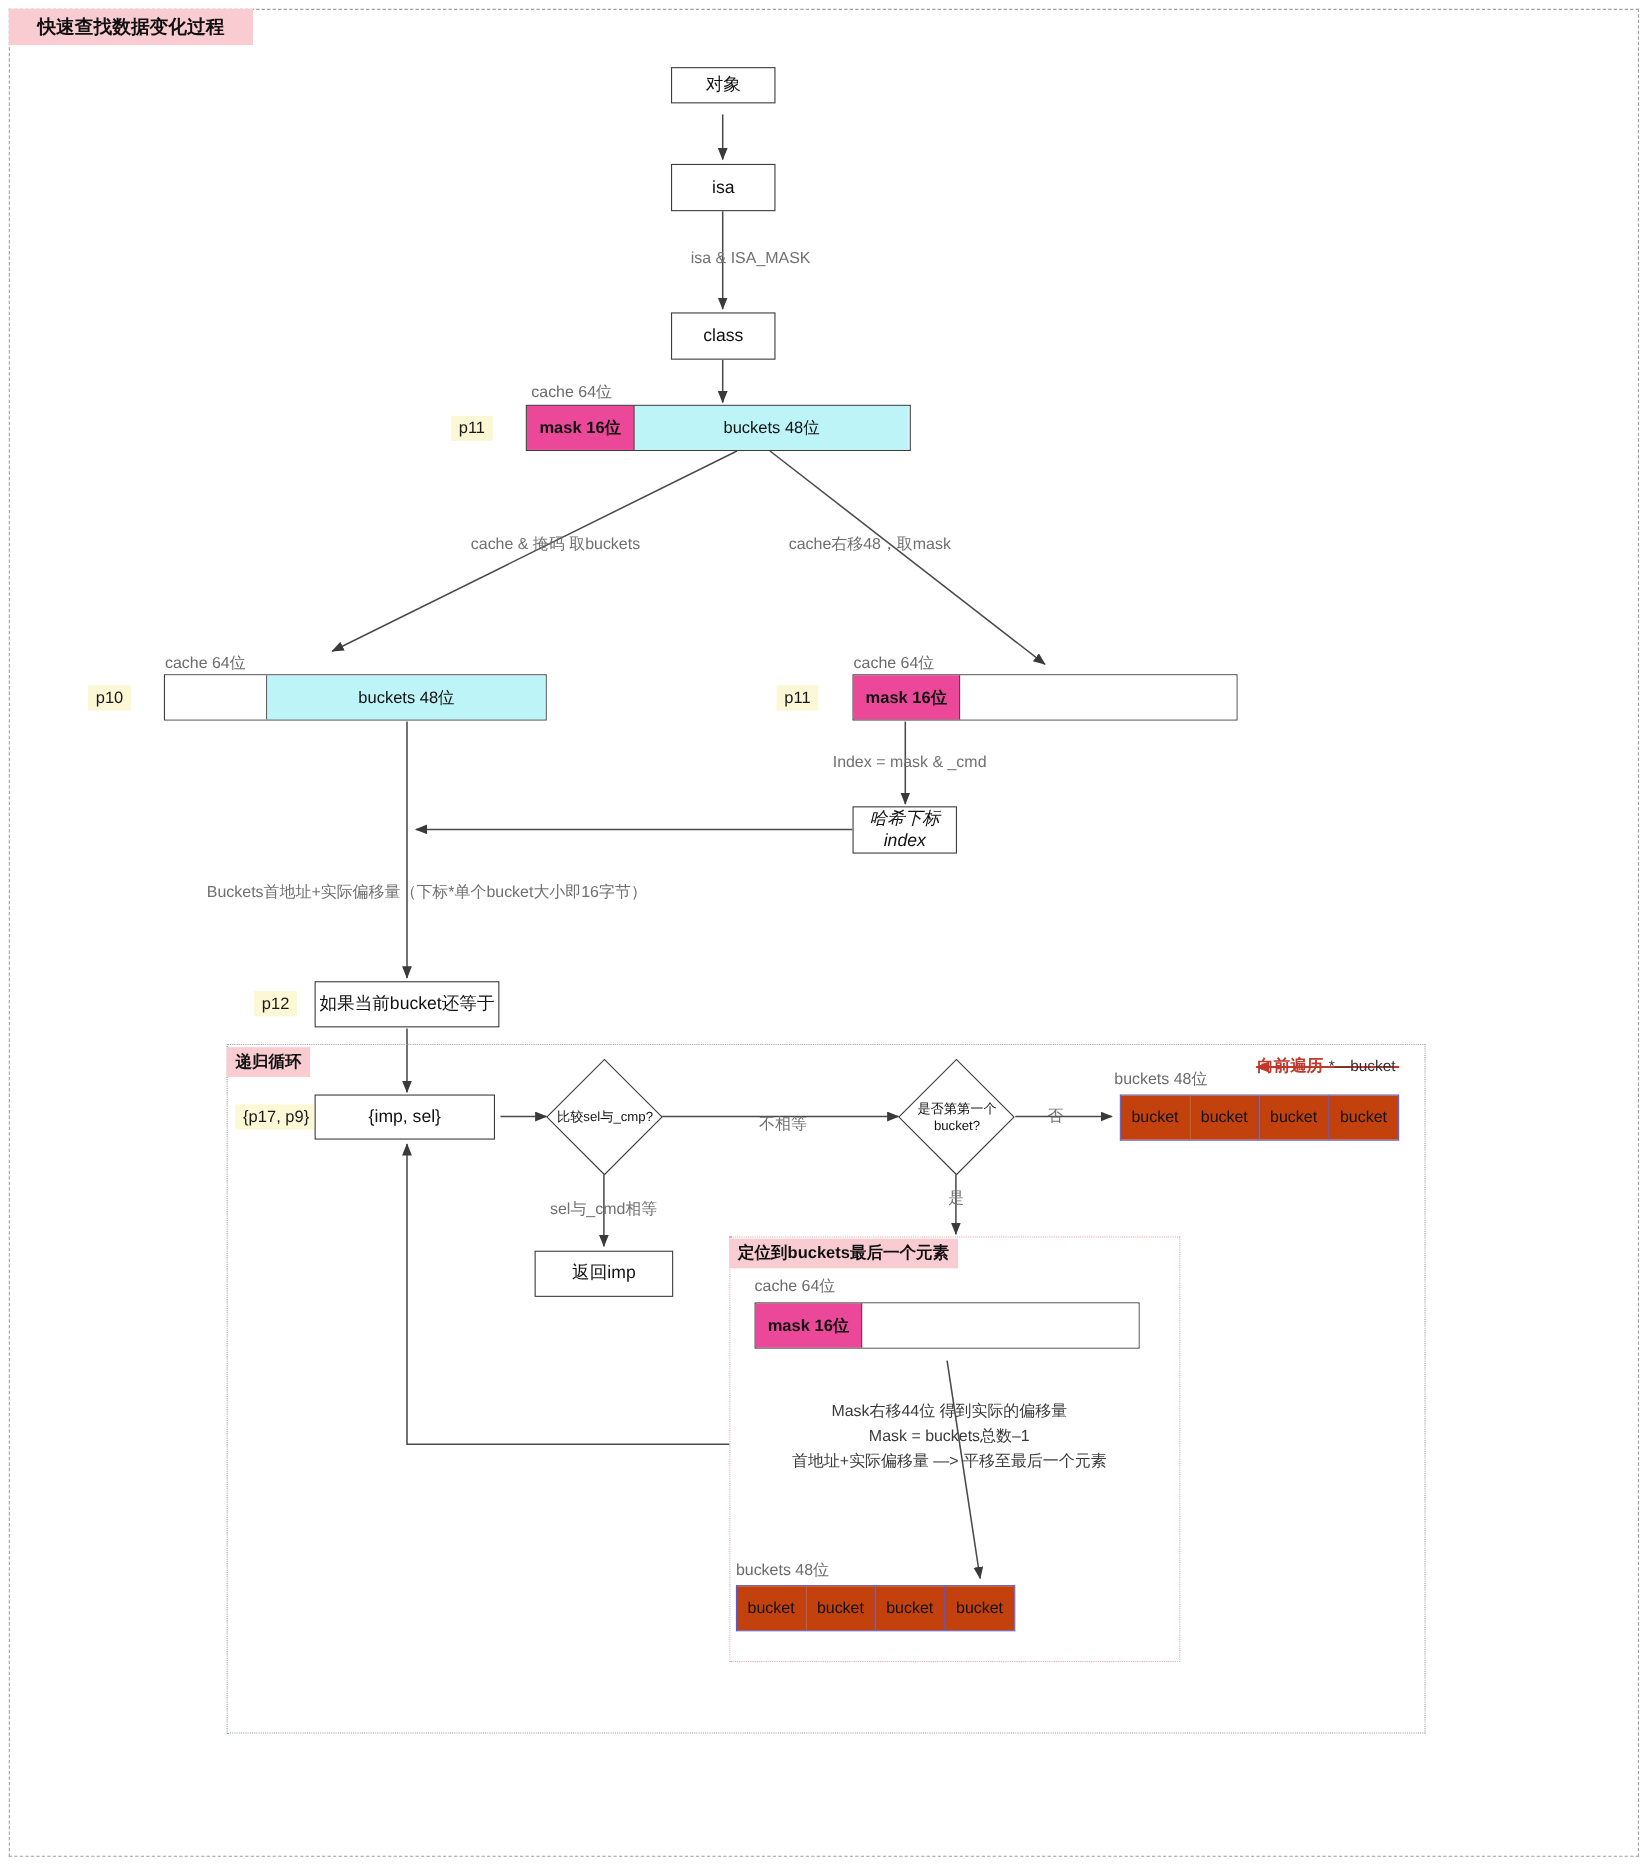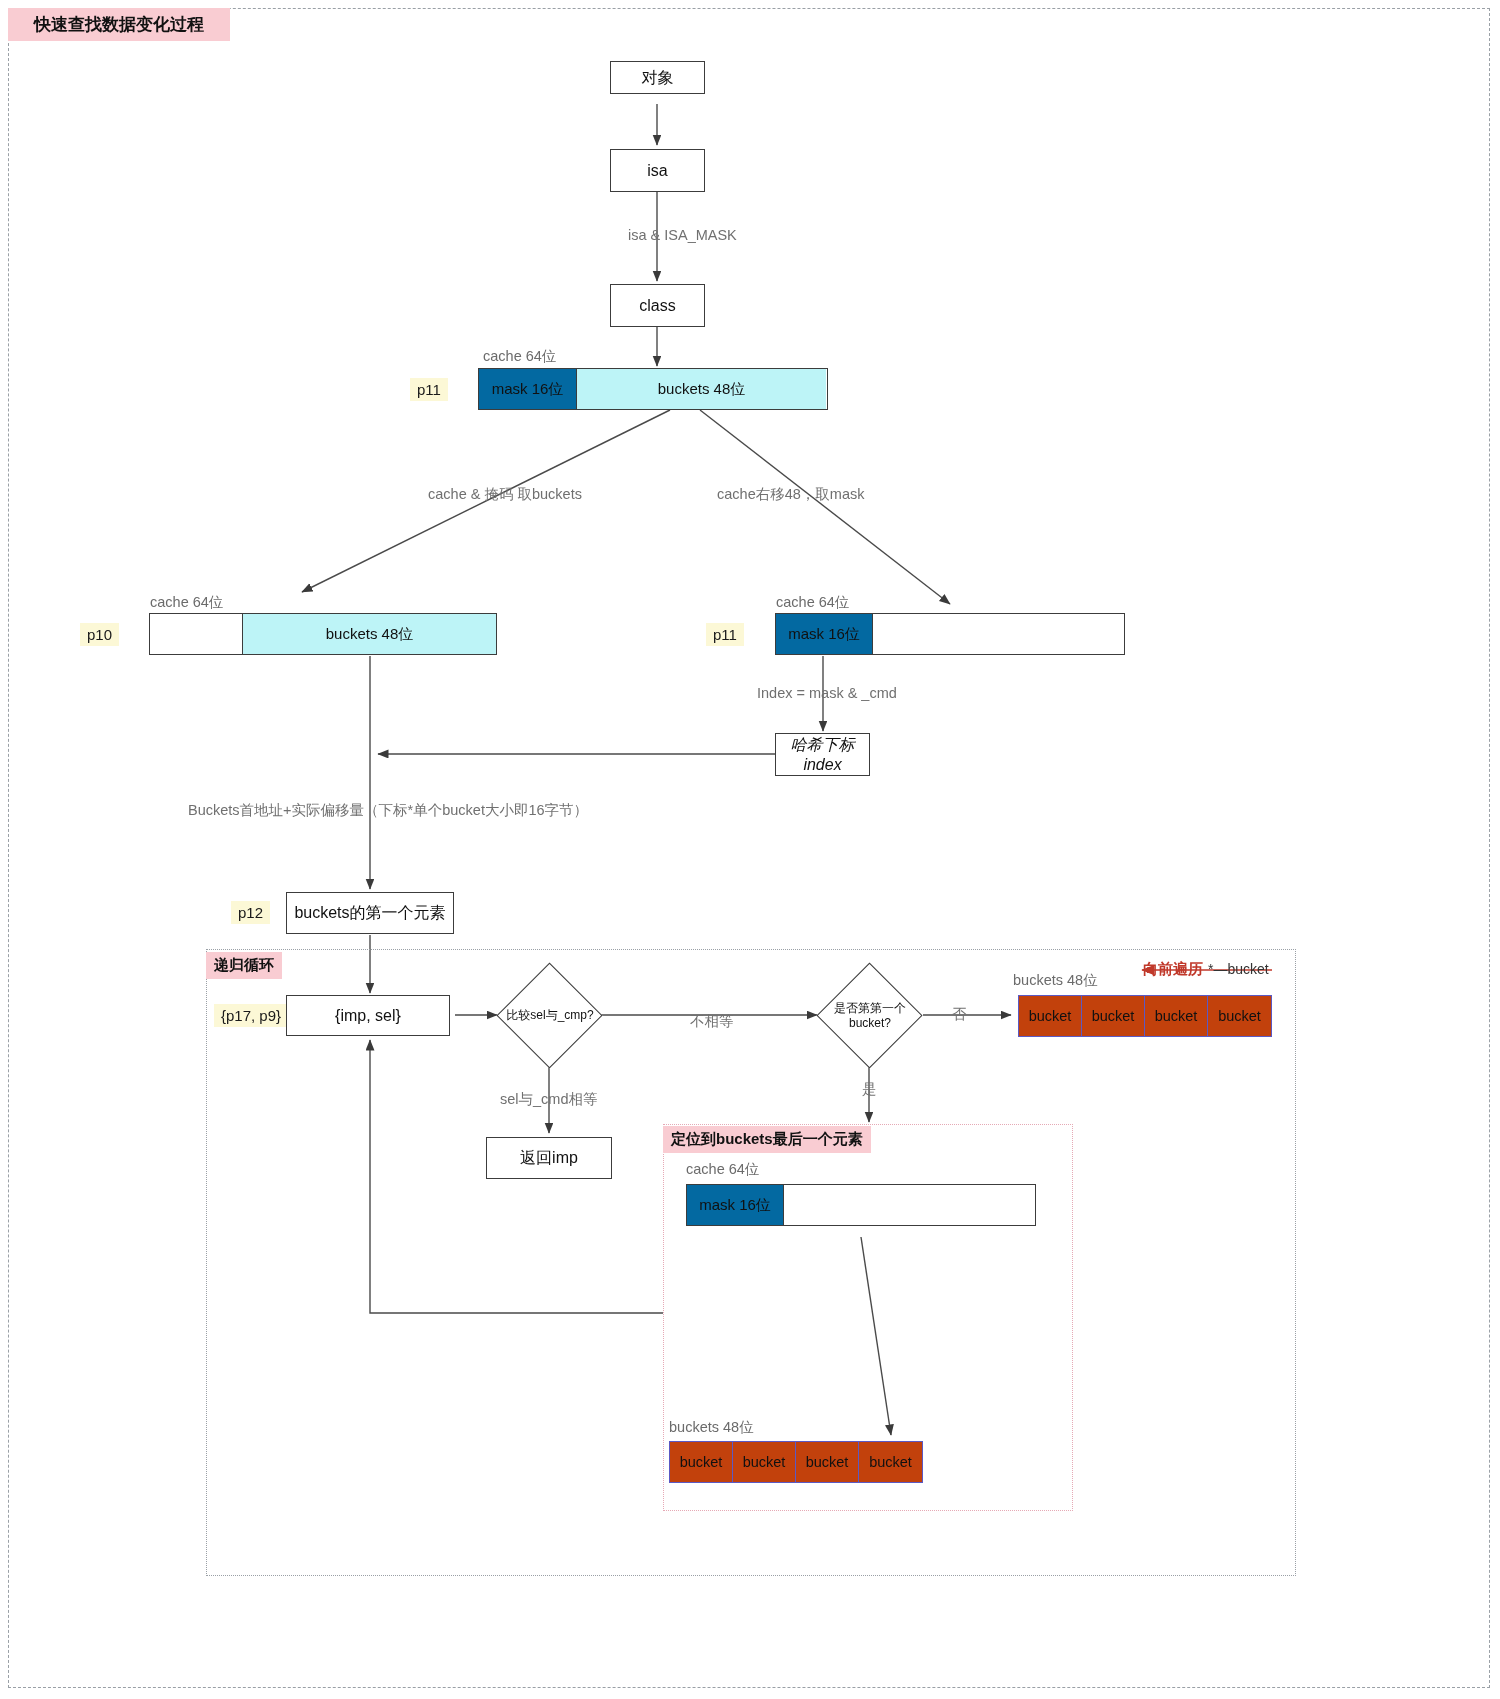--- a/index.html
+++ b/index.html
@@ -101,21 +101,21 @@
   }
   .seg {
     display: flex;
     align-items: center;
     justify-content: center;
     font-size: 15px;
     color: #111;
     box-sizing: border-box;
     height: 100%;
   }
-  .seg.mask { background: #0369a1; border-right: 1.5px solid #3c3c3c; }
+  .seg.mask { background: #ec4899; border-right: 1.5px solid #3c3c3c; font-weight: bold; }
   .seg.buckets { background: #bdf4f7; }
   .seg.empty { background: #ffffff; }
   .seg.left-empty { background: #ffffff; border-right: 1.5px solid #3c3c3c; }
   
   .bucket-row {
     position: absolute;
     display: flex;
     box-sizing: border-box;
     border: 1.5px solid #5b59c4;
     height: 42px;
@@ -269,21 +269,21 @@
     <div class="seg empty" style="width:251px;"></div>
   </div>
 
   <div class="edge-label" style="left:757px; top:685px;">Index = mask &amp; _cmd</div>
 
   <div class="box" style="left:775px; top:733px; width:95px; height:43px;font-style:italic;">哈希下标index</div>
 
   <div class="edge-label" style="left:188px; top:801px;">Buckets首地址+实际偏移量（下标*单个bucket大小即16字节）</div>
 
   <div class="tag" style="left:231px; top:901px;">p12</div>
-  <div class="box" style="left:286px; top:892px; width:168px; height:42px;">buckets的第一个元素</div>
+  <div class="box" style="left:286px; top:892px; width:168px; height:42px;">如果当前bucket还等于</div>
 
   <div class="dotted-box" style="left:206px; top:949px; width:1090px; height:627px;"></div>
   <div class="pink-tag" style="left:206px; top:952px;">递归循环</div>
 
   <div class="tag" style="left:214px; top:1004px;">{p17, p9}</div>
   <div class="box" style="left:286px; top:995px; width:164px; height:41px;">{imp, sel}</div>
 
   <div class="diamond" style="left:512px; top:978px; width:75px; height:75px;">
     <div class="dshape"></div>
     <div class="dtext" style="width:120px; left:-22px;">比较sel与_cmp?</div>
@@ -317,20 +317,23 @@
 
   <div class="dotted-box pinkish" style="left:663px; top:1124px; width:410px; height:387px;"></div>
   <div class="pink-tag" style="left:663px; top:1126px;">定位到buckets最后一个元素</div>
 
   <div class="cap" style="left:686px; top:1160px;">cache 64位</div>
   <div class="bar" style="left:686px; top:1184px; width:350px;">
     <div class="seg mask" style="width:97px;">mask 16位</div>
     <div class="seg empty" style="width:251px;"></div>
   </div>
 
+  <div class="center-txt" style="left:703px; top:1272px; width:320px;">Mask右移44位 得到实际的偏移量
+Mask = buckets总数–1
+首地址+实际偏移量 —&gt; 平移至最后一个元素</div>
 
   <div class="cap" style="left:669px; top:1418px;">buckets 48位</div>
   <div class="bucket-row" style="left:669px; top:1441px;">
     <div class="bucket-cell">bucket</div>
     <div class="bucket-cell">bucket</div>
     <div class="bucket-cell">bucket</div>
     <div class="bucket-cell">bucket</div>
   </div>
 
 

